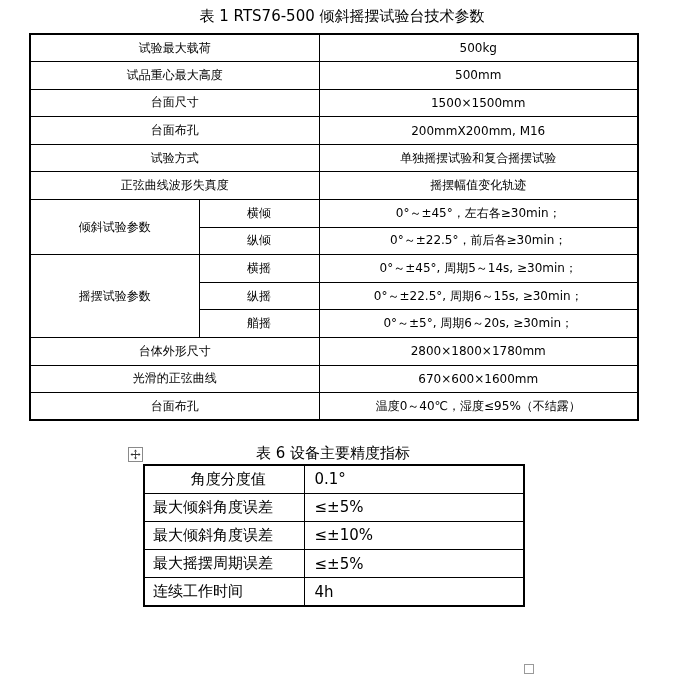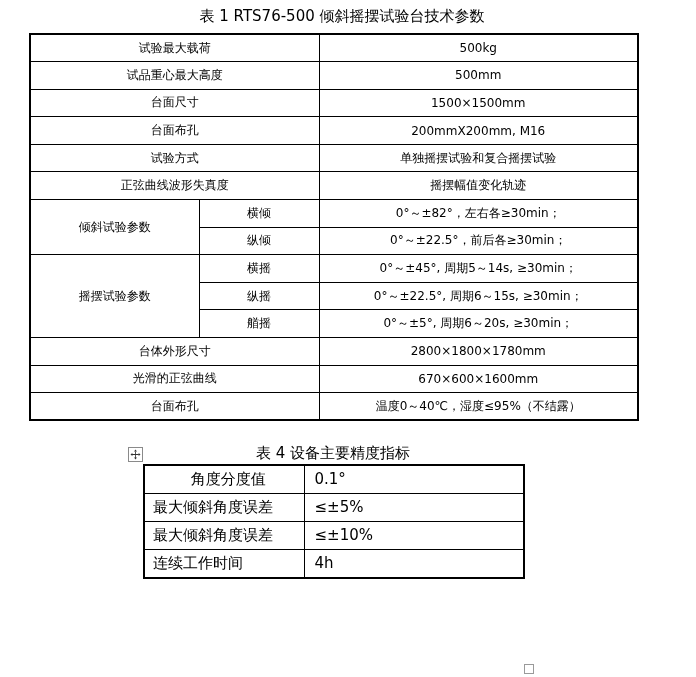--- a/index.html
+++ b/index.html
@@ -105,21 +105,21 @@
       <td class="lbl" colspan="2">试验方式</td>
       <td class="val">单独摇摆试验和复合摇摆试验</td>
     </tr>
     <tr>
       <td class="lbl" colspan="2">正弦曲线波形失真度</td>
       <td class="val">摇摆幅值变化轨迹</td>
     </tr>
     <tr>
       <td class="lbl" rowspan="2">倾斜试验参数</td>
       <td class="sub">横倾</td>
-      <td class="val">0°～±82°，左右各≥30min；</td>
+      <td class="val">0°～±45°，左右各≥30min；</td>
     </tr>
     <tr>
       <td class="sub">纵倾</td>
       <td class="val">0°～±22.5°，前后各≥30min；</td>
     </tr>
     <tr>
       <td class="lbl" rowspan="3">摇摆试验参数</td>
       <td class="sub">横摇</td>
       <td class="val">0°～±45°, 周期5～14s, ≥30min；</td>
     </tr>
@@ -147,41 +147,45 @@
     </table>
 
   <div class="move-handle">
     <span>
       <svg width="11" height="11" viewBox="0 0 12 12">
         <path fill="#333333" d="M6 0.5 L4.4 2.6 H7.6 Z M6 11.5 L4.4 9.4 H7.6 Z M0.5 6 L2.6 4.4 V7.6 Z M11.5 6 L9.4 4.4 V7.6 Z M5.55 2.5 h0.9 v7 h-0.9 z M2.5 5.55 h7 v0.9 h-7 z"></path>
       </svg>
     </span>
   </div>
 
-  <div class="caption t2-caption">表 4 设备主要精度指标</div>
+  <div class="caption t2-caption">表 6 设备主要精度指标</div>
 
   <table class="spec t2">
     <colgroup>
         <col style="width:160px">
         <col style="width:220px">
       </colgroup>
     <tbody>
     <tr>
       <td class="c1 center">角度分度值</td>
       <td class="c2">0.1°</td>
     </tr>
     <tr>
       <td class="c1">最大倾斜角度误差</td>
       <td class="c2">≤±5%</td>
     </tr>
     <tr>
       <td class="c1">最大倾斜角度误差</td>
       <td class="c2">≤±10%</td>
     </tr>
     <tr>
+      <td class="c1">最大摇摆周期误差</td>
+      <td class="c2">≤±5%</td>
+    </tr>
+    <tr>
       <td class="c1">连续工作时间</td>
       <td class="c2">4h</td>
     </tr>
   </tbody>
     </table>
 
   <div class="resize-handle"></div>
 
 </div>
 

